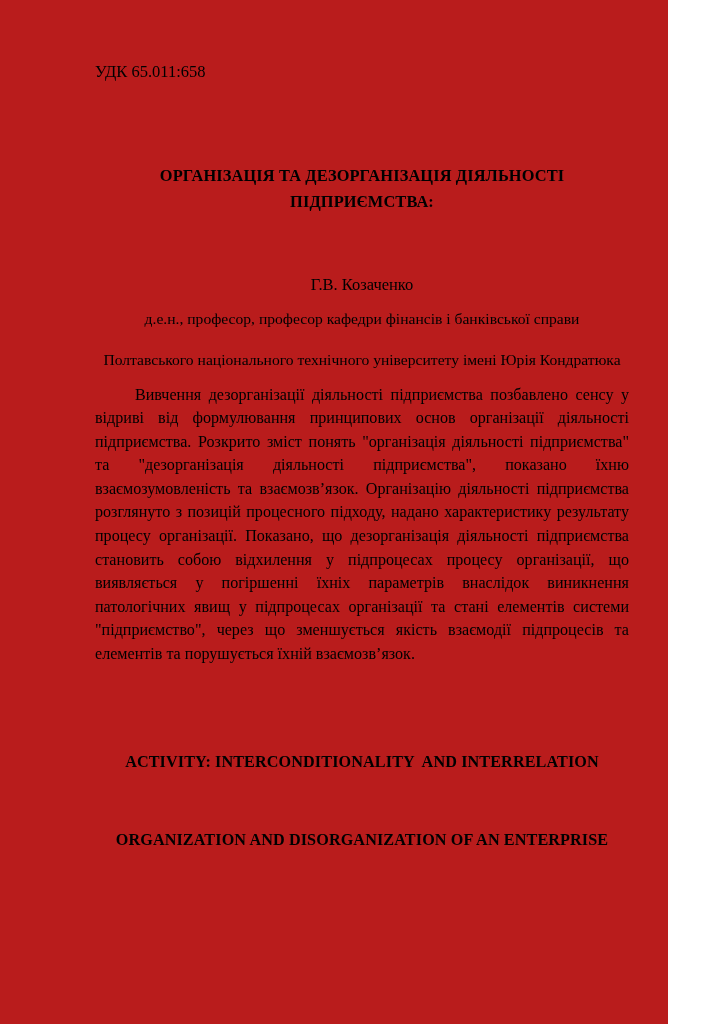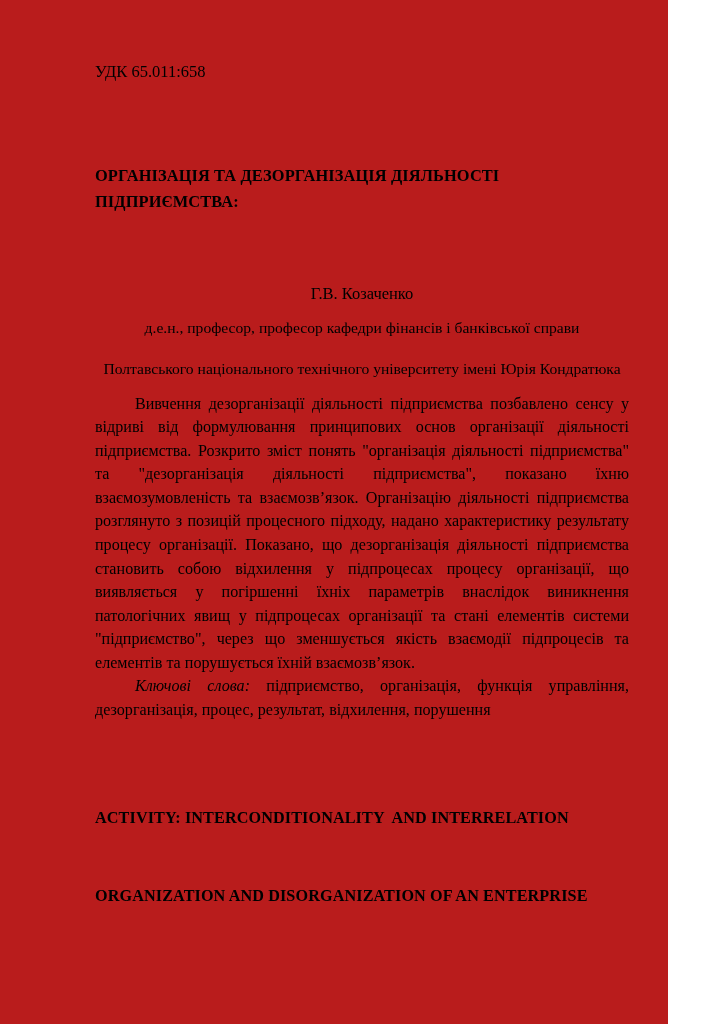--- a/index.html
+++ b/index.html
@@ -25,39 +25,40 @@
     top: 0;
     width: 534px;
   }
   .udc {
     font-size: 16.5px;
     line-height: 1.2;
     margin-top: 62px;
     white-space: pre;
   }
   .title {
+    text-align: center;
     font-weight: bold;
     font-size: 16.4px;
     line-height: 1.58;
     letter-spacing: 0.1px;
     white-space: pre-wrap;
   }
   .title-ua {
     margin-top: 29px;
   }
   .title-en {
     margin-top: 33px;
     font-size: 16.2px;
     line-height: 1.6;
   }
   .author {
     text-align: center;
     font-size: 16.5px;
     line-height: 1.5;
-    margin-top: 16px;
+    margin-top: 7px;
   }
   .credentials {
     text-align: center;
     font-size: 15.6px;
     line-height: 1.62;
     margin-top: 8px;
   }
   .affiliation {
     text-align: center;
     font-size: 15.6px;
@@ -98,23 +99,20 @@
     </div>
 
     <div class="author">Г.В. Козаченко</div>
 
     <div class="credentials">д.е.н., професор, професор кафедри фінансів і банківської справи</div>
 
     <div class="affiliation">Полтавського національного технічного університету імені Юрія Кондратюка</div>
 
     <div class="abstract">Вивчення дезорганізації діяльності підприємства позбавлено сенсу у відриві від формулювання принципових основ організації діяльності підприємства. Розкрито зміст понять "організація діяльності підприємства" та "дезорганізація діяльності підприємства", показано їхню взаємозумовленість та взаємозв’язок. Організацію діяльності підприємства розглянуто з позицій процесного підходу, надано характеристику результату процесу організації. Показано, що дезорганізація діяльності підприємства становить собою відхилення у підпроцесах процесу організації, що виявляється у погіршенні їхніх параметрів внаслідок виникнення патологічних явищ у підпроцесах організації та стані елементів системи "підприємство", через що зменшується якість взаємодії підпроцесів та елементів та порушується їхній взаємозв’язок.</div>
 
-    <div class="keywords">
-      <span class="kw-label">Ключові слова:</span><span> підприємство, організація, функція управління, дезорганізація, процес, результат, відхилення, порушення</span>
-    </div>
 
     <div class="title title-en">
       <div>ACTIVITY: INTERCONDITIONALITY  AND INTERRELATION</div>
       <div>ORGANIZATION AND DISORGANIZATION OF AN ENTERPRISE</div>
     </div>
 
   </div>
 </div>
 
 </body></html>

